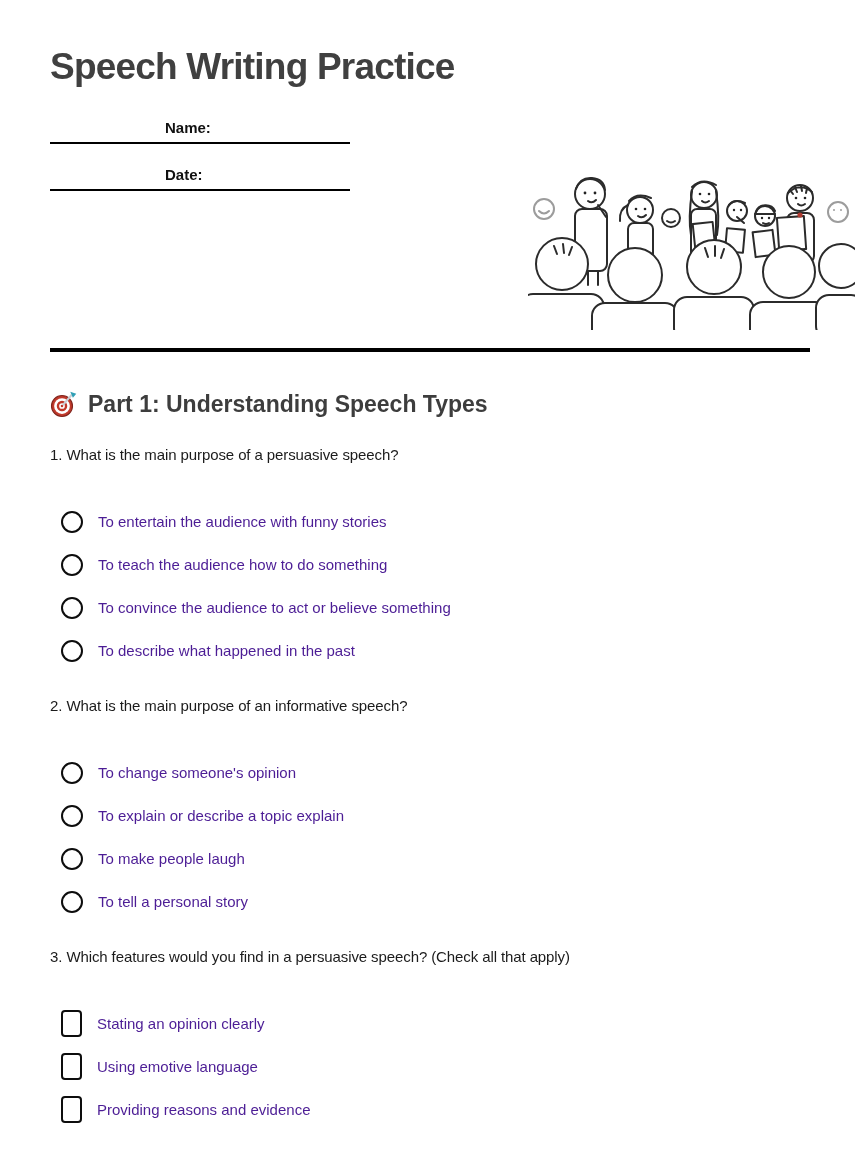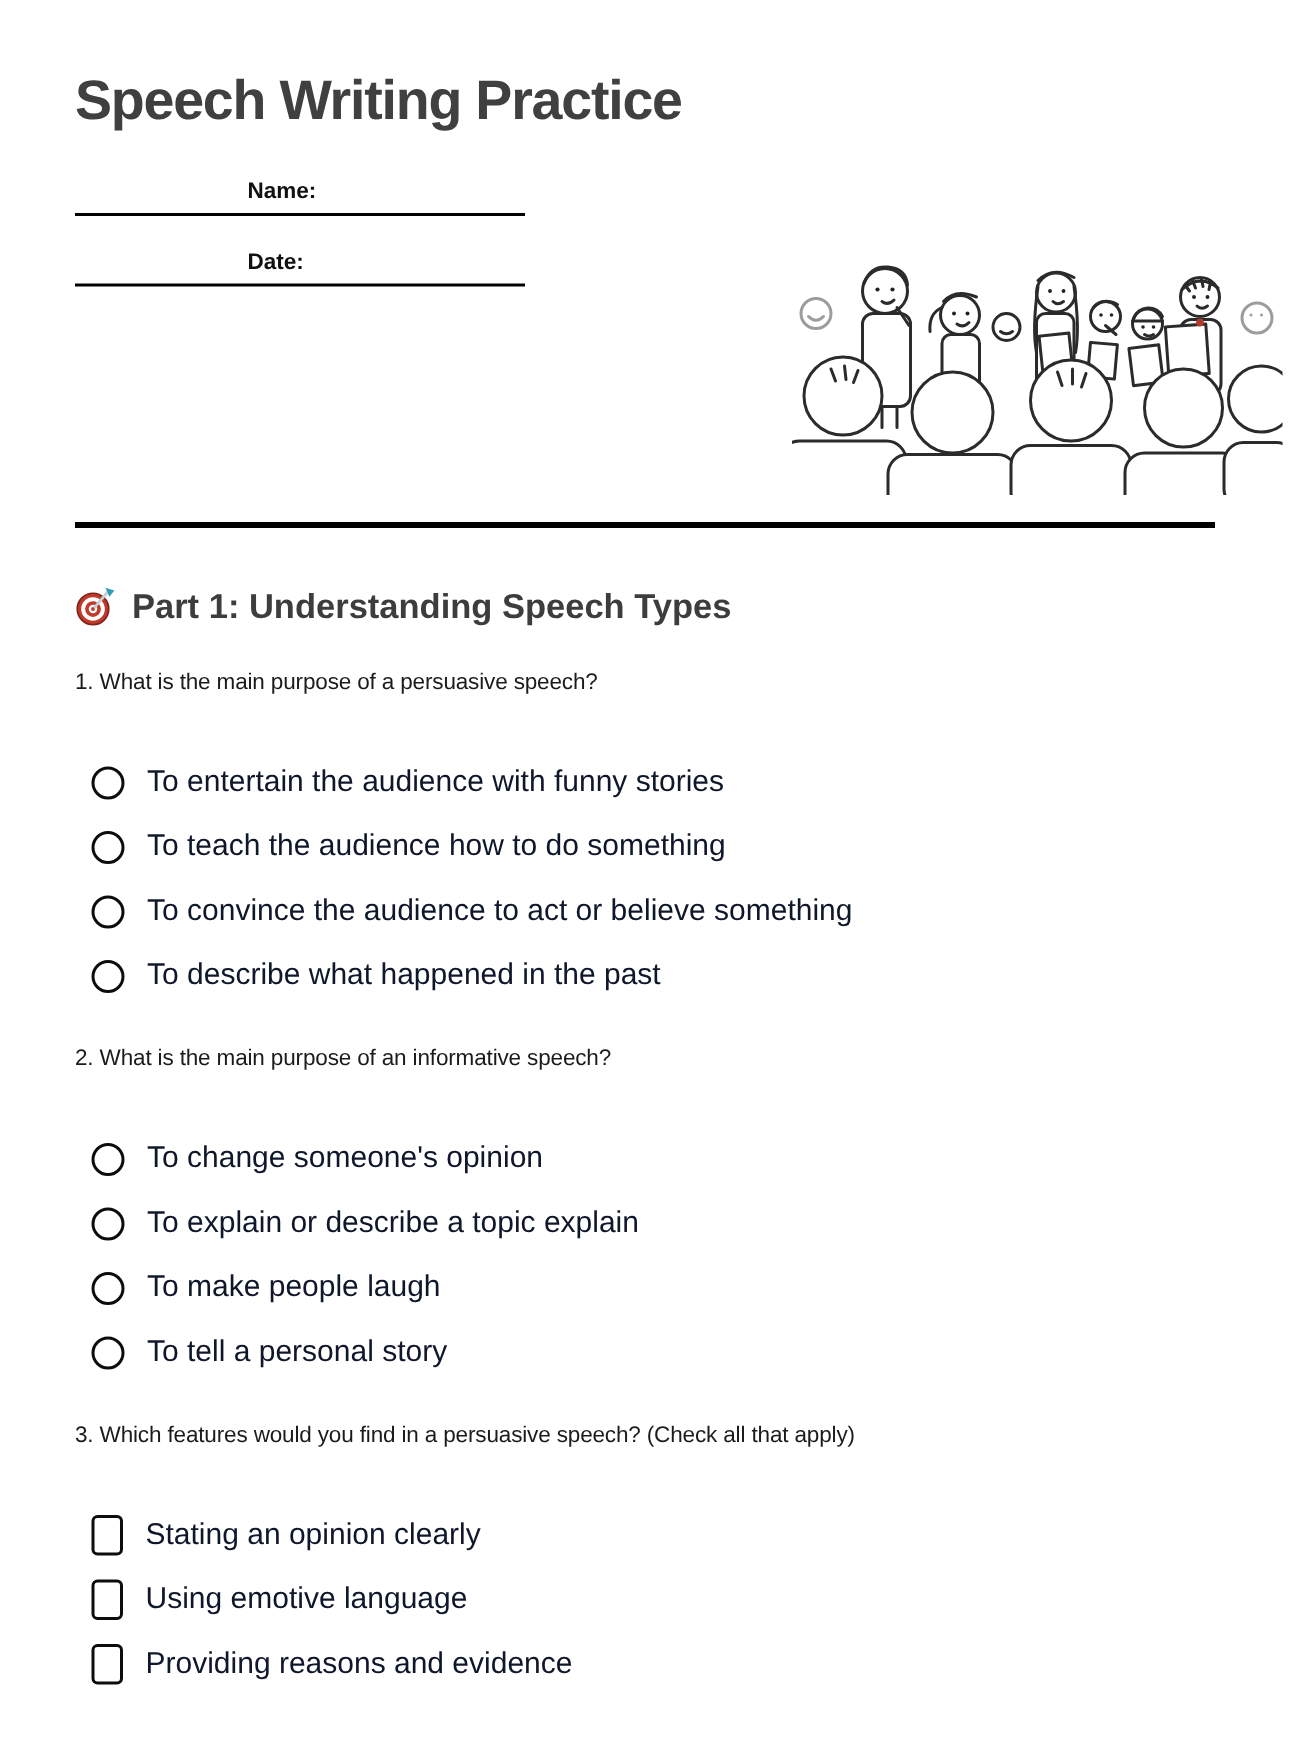--- a/index.html
+++ b/index.html
@@ -41,21 +41,21 @@
   .radio {
     width:18px; height:18px; flex:none;
     border:2.5px solid #0d0d0d; border-radius:50%;
     margin-left:11px; background:#fff;
   }
   .checkbox {
     width:17px; height:23px; flex:none;
     border:2.5px solid #0d0d0d; border-radius:4px;
     margin-left:11px; background:#fff;
   }
-  .option-label { margin-left:15px; font-size:20px; color:#0f172a; }
+  .option-label { margin-left:15px; font-size:15px; color:#4c1d95; }
 </style>
 </head>
 <body>
 
 <div class="page">
 
   <h1 class="title">Speech Writing Practice</h1>
 
   <div class="fields">
     <div class="field-row">

